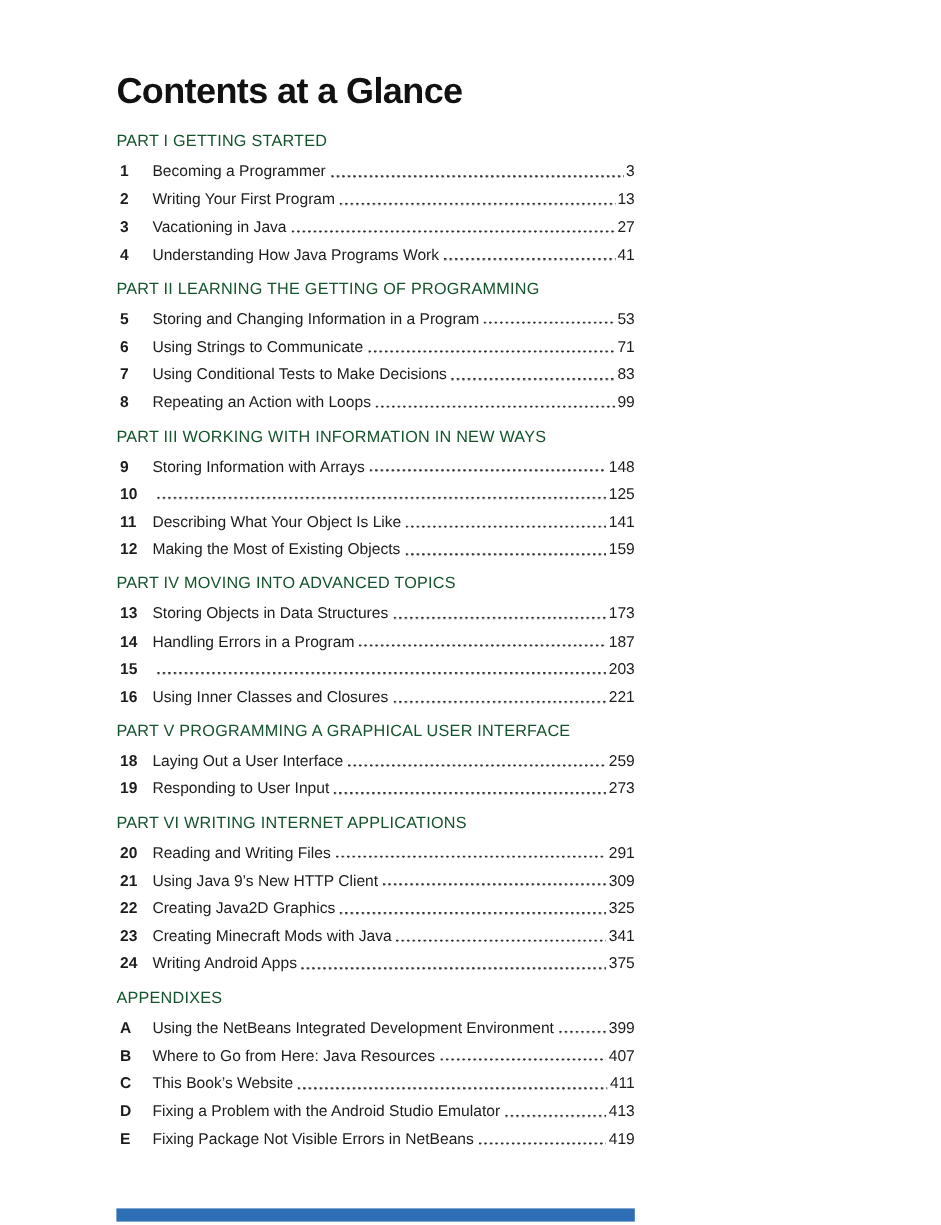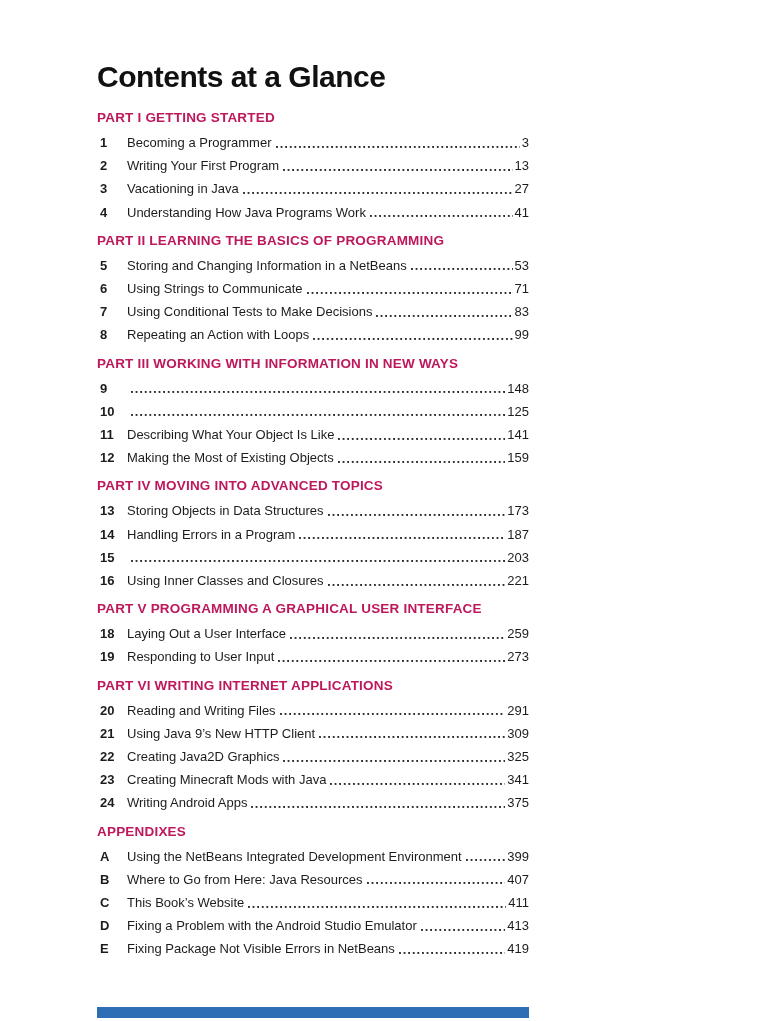--- a/index.html
+++ b/index.html
@@ -22,25 +22,25 @@
   h1.page-title {
     font-size: 30px;
     font-weight: bold;
     letter-spacing: -0.5px;
     line-height: 1;
     margin: 0 0 17px 0;
     color: #111111;
   }
   .part-heading {
     font-size: 13.5px;
-    font-weight: bold;
+    font-weight: normal;
     letter-spacing: 0.2px;
     line-height: 17px;
     margin: 8px 0 5px 0;
-    color: #be185d;
+    color: #14532d;
     white-space: nowrap;
   }
   .entry {
     display: flex;
     padding-left: 3px;
     font-size: 13px;
   }
   .entry .num {
     width: 27px;
     flex: 0 0 27px;
@@ -98,24 +98,24 @@
           <span class="title">Vacationing in Java</span>
           <span class="leader"></span>
           <span class="pagenum">27</span>
         </div>
         <div class="entry">
           <span class="num">4</span>
           <span class="title">Understanding How Java Programs Work</span>
           <span class="leader"></span>
           <span class="pagenum">41</span>
         </div>
-        <div class="part-heading">PART II LEARNING THE BASICS OF PROGRAMMING</div>
+        <div class="part-heading">PART II LEARNING THE GETTING OF PROGRAMMING</div>
         <div class="entry">
           <span class="num">5</span>
-          <span class="title">Storing and Changing Information in a NetBeans</span>
+          <span class="title">Storing and Changing Information in a Program</span>
           <span class="leader"></span>
           <span class="pagenum">53</span>
         </div>
         <div class="entry">
           <span class="num">6</span>
           <span class="title">Using Strings to Communicate</span>
           <span class="leader"></span>
           <span class="pagenum">71</span>
         </div>
         <div class="entry">
@@ -126,20 +126,21 @@
         </div>
         <div class="entry">
           <span class="num">8</span>
           <span class="title">Repeating an Action with Loops</span>
           <span class="leader"></span>
           <span class="pagenum">99</span>
         </div>
         <div class="part-heading">PART III WORKING WITH INFORMATION IN NEW WAYS</div>
         <div class="entry">
           <span class="num">9</span>
+          <span class="title">Storing Information with Arrays</span>
           <span class="leader"></span>
           <span class="pagenum">148</span>
         </div>
         <div class="entry">
           <span class="num">10</span>
           <span class="leader"></span>
           <span class="pagenum">125</span>
         </div>
         <div class="entry">
           <span class="num">11</span>

